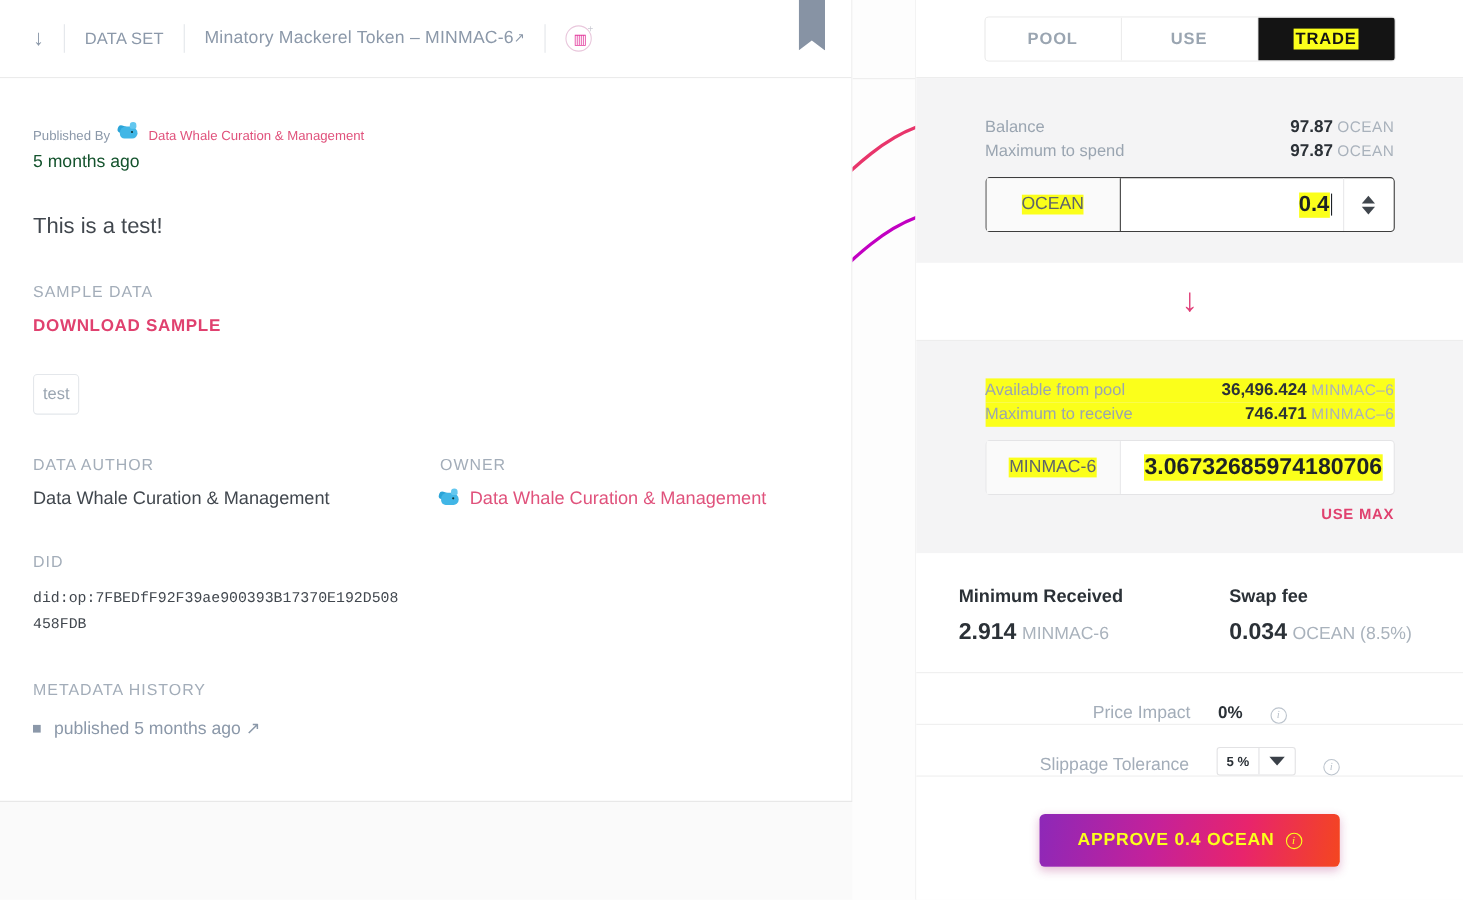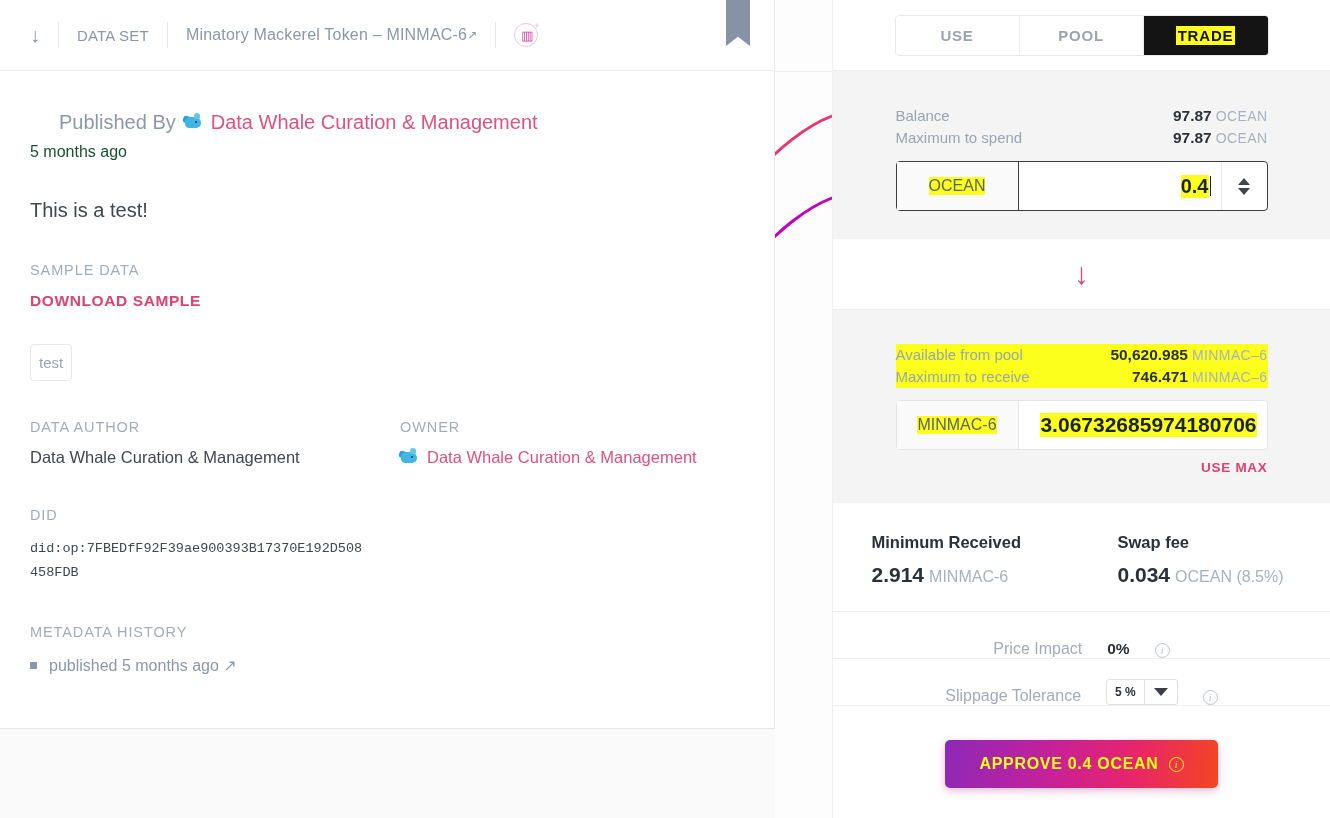--- a/index.html
+++ b/index.html
@@ -45,22 +45,22 @@
   .token-badge .glyph {
     font-size: 13px; color: #e2399c; line-height: 1;
     letter-spacing: -2px;
   }
   .token-badge .plus {
     position:absolute; top:-3px; right:-2px; font-size: 9px; color:#c9c9d2;
   }
 
   .card-body { padding: 40px 30px 0 30px; }
   .pubrow {
-    display: flex; align-items: center; gap: 8px;
-    font-size: 20px; color: #8b98a9; margin-left: 29px;
+    display: flex; align-items: flex-end; gap: 8px;
+    font-size: 12px; color: #8b98a9;
   }
   .pubrow .label { color: #8b98a9; }
   .whale {
     width: 19px; height: 19px; display:inline-block; position: relative;
     flex: 0 0 auto;
   }
   .whale .body {
     position:absolute; left:1px; top:4px; width:16px; height:11px;
     background:#41b6e6; border-radius: 8px 9px 7px 6px;
   }
@@ -357,22 +357,22 @@
       <path d="M0 396 C 45 345, 78 310, 110 296" stroke="#7b818d" stroke-width="2.5" fill="none"></path>
       <path d="M0 478 C 45 428, 78 392, 110 378" stroke="#ececec" stroke-width="3" fill="none"></path>
     </svg>
     <div class="topline"></div>
   </div>
 
   <div class="trade-panel">
 
     <div class="tabs-wrap">
       <div class="tabs">
+        <div class="tab"><span>POOL</span></div>
         <div class="tab"><span>USE</span></div>
-        <div class="tab"><span>POOL</span></div>
         <div class="tab active"><span class="hl">TRADE</span></div>
       </div>
     </div>
 
     <div class="swap-block">
       <div class="swap-inner">
         <div class="info-row">
           <span>Balance</span>
           <span>
             <span class="val">97.87</span><span class="unit">OCEAN</span>
@@ -403,21 +403,21 @@
 
     <div class="arrow-strip">
       <span class="arrow-down">↓</span>
     </div>
 
     <div class="swap-block">
       <div class="swap-inner">
         <div class="info-row hl">
           <span>Available from pool</span>
           <span>
-            <span class="val">50,620.985</span><span class="unit">MINMAC–6</span>
+            <span class="val">36,496.424</span><span class="unit">MINMAC–6</span>
           </span>
         </div>
         <div class="info-row hl">
           <span>Maximum to receive</span>
           <span>
             <span class="val">746.471</span><span class="unit">MINMAC–6</span>
           </span>
         </div>
 
         <div class="field">

